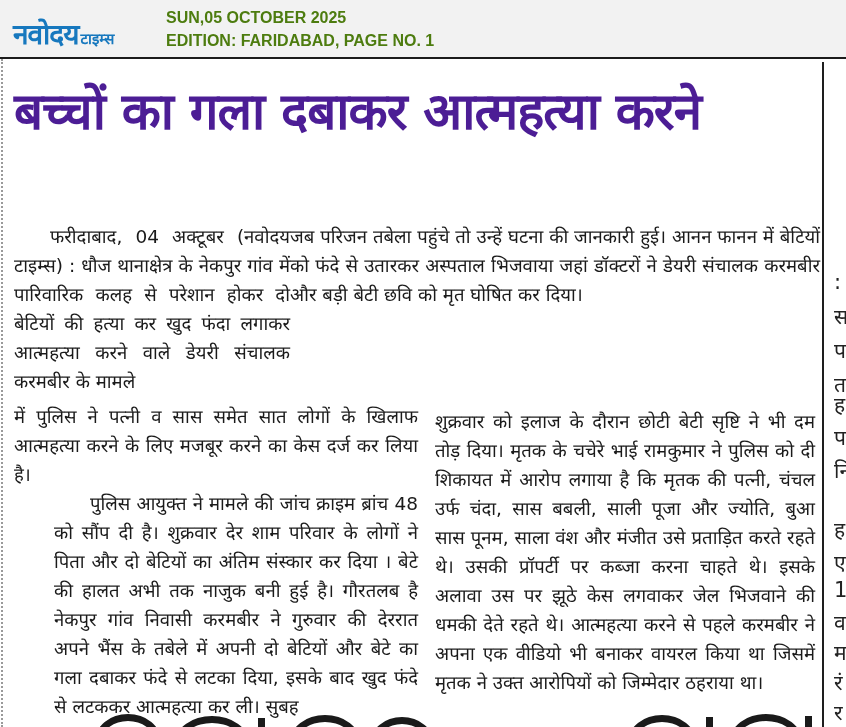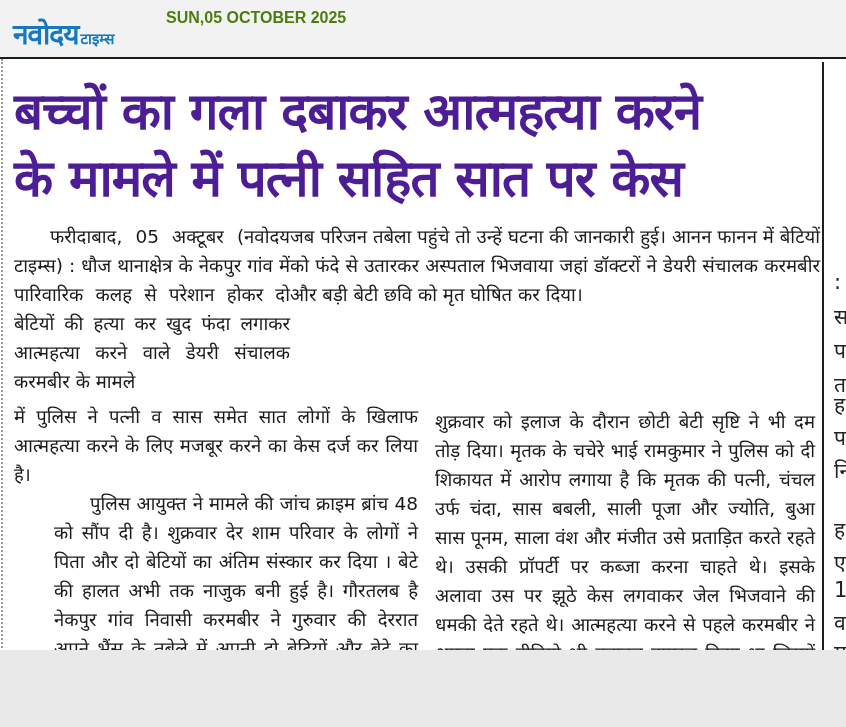--- a/index.html
+++ b/index.html
@@ -1,17 +1,17 @@
 <!DOCTYPE html>
 <html><head>
 <meta charset="utf-8">
 <style>
   html,body{margin:0;padding:0;background:#e9e9e9;}
   .page{
-    position:relative;width:846px;height:650px;background:#ffffff;
+    position:relative;width:846px;height:727px;background:#ffffff;
     overflow:hidden;font-family:"DejaVu Sans",sans-serif;color:#1a1a1a;
   }
   
   .header{position:absolute;left:0;top:0;width:846px;height:57px;background:#f2f2f2;}
   .logo{position:absolute;left:13px;top:14px;white-space:nowrap;}
   .logo-main{font-size:28px;font-weight:bold;color:#1778be;letter-spacing:-1px;}
   .logo-sub{font-size:15px;font-weight:bold;color:#1778be;margin-left:2px;}
   .dateblock{position:absolute;left:166px;top:6px;font-family:"Liberation Sans",sans-serif;
     font-weight:bold;font-size:16px;line-height:23px;color:#4d7c0f;}
   .header-rule{position:absolute;left:0;top:57px;width:846px;height:2px;background:#1c1c1c;}
@@ -50,20 +50,21 @@
 <body>
 
 <div class="page">
 
   <div class="header">
     <div class="logo">
       <span class="logo-main">नवोदय</span><span class="logo-sub">टाइम्स</span>
     </div>
     <div class="dateblock">
       <div>SUN,05 OCTOBER 2025</div>
+      <div>EDITION: FARIDABAD, PAGE NO. 1</div>
     </div>
   </div>
   <div class="header-rule"></div>
 
   <div class="left-dotted"></div>
   <div class="right-vrule"></div>
 
   <div class="edge-sliver">
     <span style="top:211px">:</span>
     <span style="top:243px">स</span>
@@ -76,28 +77,27 @@
     <span style="top:489px">ए</span>
     <span style="top:519px">1</span>
     <span style="top:549px">व</span>
     <span style="top:579px">म</span>
     <span style="top:609px">रं</span>
     <span style="top:639px">र</span>
   </div>
 
   <div class="headline">
     <div>बच्चों का गला दबाकर आत्महत्या करने</div>
-    <div>के मामले में पत्नी सहित सात पर केस</div>
   </div>
 
   <div class="body">
 
     <div class="row-top">
       <div class="col-a">
-        <p>फरीदाबाद, 05 अक्टूबर (नवोदय टाइम्स) : धौज थानाक्षेत्र के नेकपुर गांव में पारिवारिक कलह से परेशान होकर दो बेटियों की हत्या कर खुद फंदा लगाकर आत्महत्या करने वाले डेयरी संचालक करमबीर के मामले</p>
+        <p>फरीदाबाद, 04 अक्टूबर (नवोदय टाइम्स) : धौज थानाक्षेत्र के नेकपुर गांव में पारिवारिक कलह से परेशान होकर दो बेटियों की हत्या कर खुद फंदा लगाकर आत्महत्या करने वाले डेयरी संचालक करमबीर के मामले</p>
       </div>
       <div class="col-c">
         <p>जब परिजन तबेला पहुंचे तो उन्हें घटना की जानकारी हुई। आनन फानन में बेटियों को फंदे से उतारकर अस्पताल भिजवाया जहां डॉक्टरों ने डेयरी संचालक करमबीर और बड़ी बेटी छवि को मृत घोषित कर दिया।</p>
       </div>
     </div>
 
     <div class="row-bottom">
       <div class="col-left">
         <p>में पुलिस ने पत्नी व सास समेत सात लोगों के खिलाफ आत्महत्या करने के लिए मजबूर करने का केस  दर्ज कर लिया है।</p>
         <p class="indent">पुलिस आयुक्त ने मामले की जांच क्राइम ब्रांच 48 को सौंप दी है। शुक्रवार देर शाम परिवार के लोगों ने पिता और दो बेटियों का अंतिम संस्कार कर दिया । बेटे की हालत अभी तक नाजुक बनी हुई है। गौरतलब है नेकपुर गांव निवासी करमबीर ने गुरुवार की देररात अपने भैंस के तबेले में अपनी दो बेटियों और बेटे का गला दबाकर फंदे से लटका दिया, इसके बाद खुद फंदे से लटककर आत्महत्या कर ली। सुबह</p>

